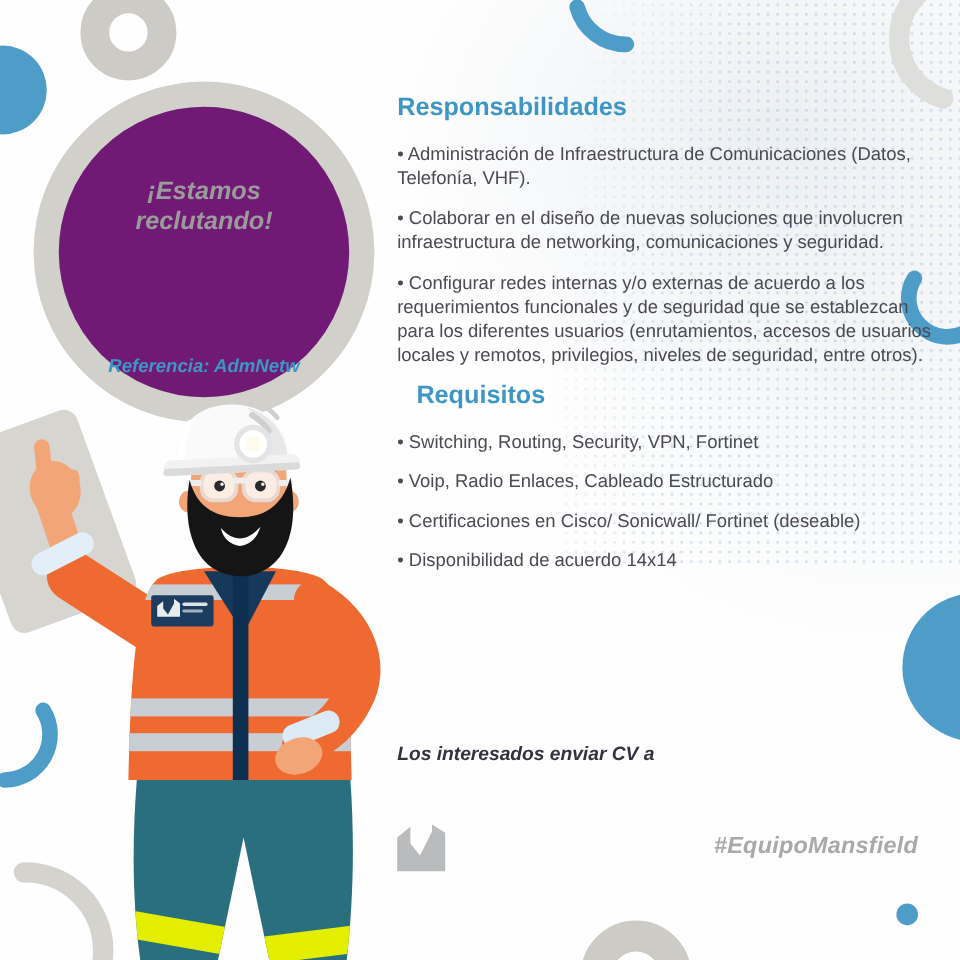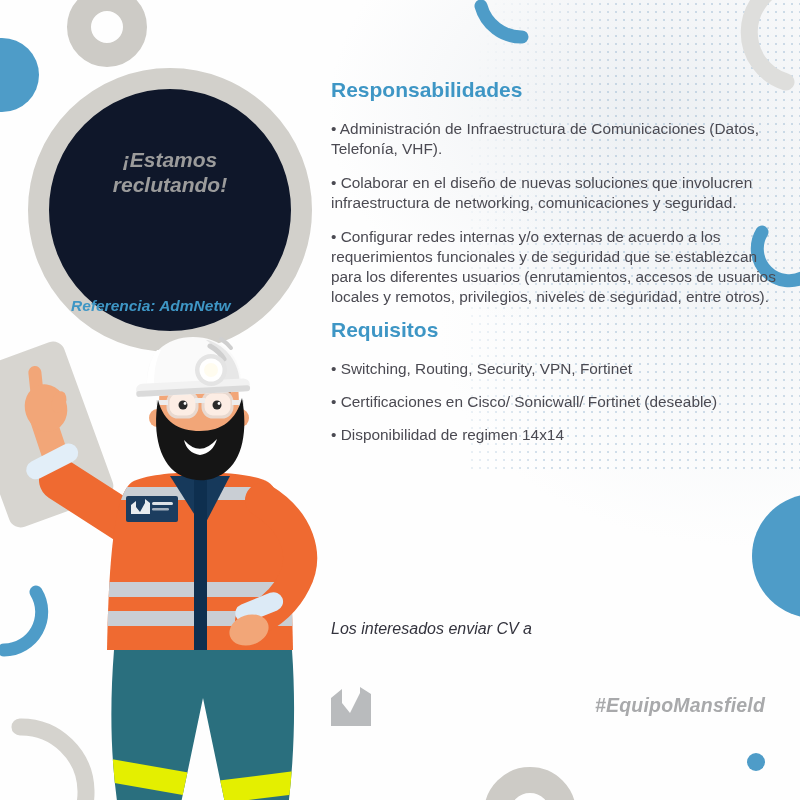--- a/index.html
+++ b/index.html
@@ -13,39 +13,39 @@
   .dots{position:absolute;left:468px;top:0;width:332px;height:470px;z-index:2;
     background-image:radial-gradient(rgba(96,144,186,.28) 1.1px, rgba(0,0,0,0) 1.35px);
     background-size:8px 8px;
     -webkit-mask-image:linear-gradient(100deg, transparent 4%, #000 38%);
             mask-image:linear-gradient(100deg, transparent 4%, #000 38%);}
 
   .decor{position:absolute;inset:0;z-index:3;pointer-events:none;}
 
   
   .badge-circle{position:absolute;left:28px;top:68px;width:284px;height:284px;box-sizing:border-box;
-    border:21px solid #D2D0CB;border-radius:50%;background:#0f172a;z-index:4;}
+    border:21px solid #D2D0CB;border-radius:50%;background:#701a75;z-index:4;}
   .badge-tagline{position:absolute;left:22px;top:58px;width:198px;text-align:center;
     font-size:21px;line-height:25px;font-style:italic;font-weight:600;color:#9B9B9B;}
   .badge-title{position:absolute;left:-6px;top:118px;width:254px;text-align:center;
     font-size:30px;line-height:34px;font-style:italic;font-weight:bold;color:#3E96C5;letter-spacing:-.5px;}
-  .badge-ref{position:absolute;left:22px;top:208px;width:198px;text-align:left;
+  .badge-ref{position:absolute;left:22px;top:208px;width:198px;text-align:center;
     font-size:15.5px;font-style:italic;font-weight:bold;color:#3E96C5;}
 
   .miner{position:absolute;left:0;top:330px;width:330px;height:470px;z-index:5;}
 
   
   .content{position:absolute;left:331px;top:78px;width:445px;z-index:6;}
   .content h2{margin:0 0 17px 0;font-size:21px;font-weight:bold;color:#3E96C5;line-height:24px;}
-  .content h2.req{margin-top:2px;}
+  .content h2.req{margin-top:2px;margin-left:16px;}
   .content p{margin:0 0 14px 0;font-size:15.4px;line-height:20px;color:#4B4A52;}
   .content p.last-resp{margin-bottom:11px;}
   .content p.req-item{margin-bottom:13px;}
 
-  .contact{position:absolute;left:331px;top:618px;z-index:6;font-style:italic;font-weight:normal;
+  .contact{position:absolute;left:331px;top:618px;z-index:6;font-style:italic;font-weight:bold;
     font-size:16px;line-height:22px;color:#33333D;}
   .contact .email{color:#2E8FC0;}
   .contact .ref{margin-left:6px;color:#3A3A44;}
 
   .footer-logo{position:absolute;left:329px;top:686px;z-index:6;display:flex;align-items:flex-start;gap:8px;}
   .footer-logo .mark{width:44px;height:46px;flex:0 0 auto;}
   .lg-name{font-family:"Liberation Serif",serif;font-size:23px;line-height:22px;font-weight:bold;color:#7796B6;}
   .lg-entity{font-family:"Liberation Serif",serif;font-size:17px;line-height:18px;color:#989CA1;letter-spacing:.5px;}
   .lg-parent{font-family:"Liberation Serif",serif;font-size:8px;line-height:12px;color:#B3B6BA;margin-top:1px;}
   .lg-parent .strong{color:#8F9498;font-weight:bold;}
@@ -171,22 +171,23 @@
     </g>
   </svg>
 
   <div class="content">
     <h2>Responsabilidades</h2>
     <p>• Administración de Infraestructura de Comunicaciones (Datos, Telefonía, VHF).</p>
     <p>• Colaborar en el diseño de nuevas soluciones que involucren infraestructura de networking, comunicaciones y seguridad.</p>
     <p class="last-resp">• Configurar redes internas y/o externas de acuerdo a los requerimientos funcionales y de seguridad que se establezcan para los diferentes usuarios (enrutamientos, accesos de usuarios locales y remotos, privilegios, niveles de seguridad, entre otros).</p>
     <h2 class="req">Requisitos</h2>
     <p class="req-item">• Switching, Routing, Security, VPN, Fortinet</p>
+    <p class="req-item">• Voip, Radio Enlaces, Cableado Estructurado</p>
     <p class="req-item">• Certificaciones en Cisco/ Sonicwall/ Fortinet (deseable)</p>
-    <p class="req-item">• Disponibilidad de regimen 14x14</p>
+    <p class="req-item">• Disponibilidad de acuerdo 14x14</p>
   </div>
 
   <div class="contact">
     <div>Los interesados enviar CV  a</div>
   </div>
 
   <div class="footer-logo">
     <svg class="mark" viewBox="0 0 44 46">
       <path d="M2 40 L2 12 L13 3 L13 17 L21 27 L31 7 L31 1 L42 8 L42 40 Z" fill="#B9BBBD"></path>
     </svg>

